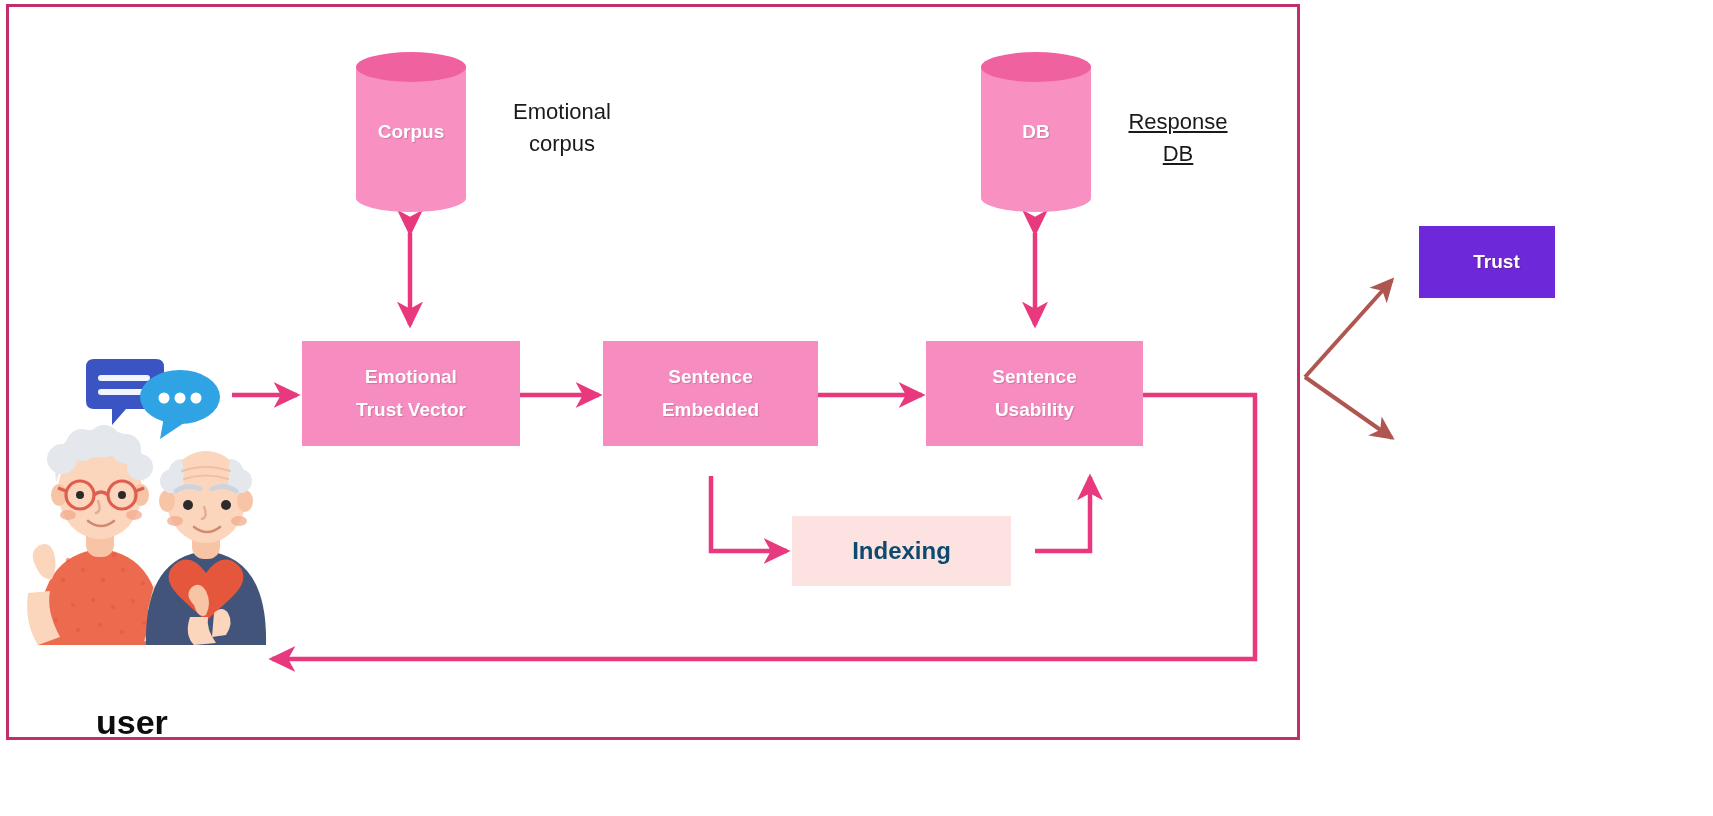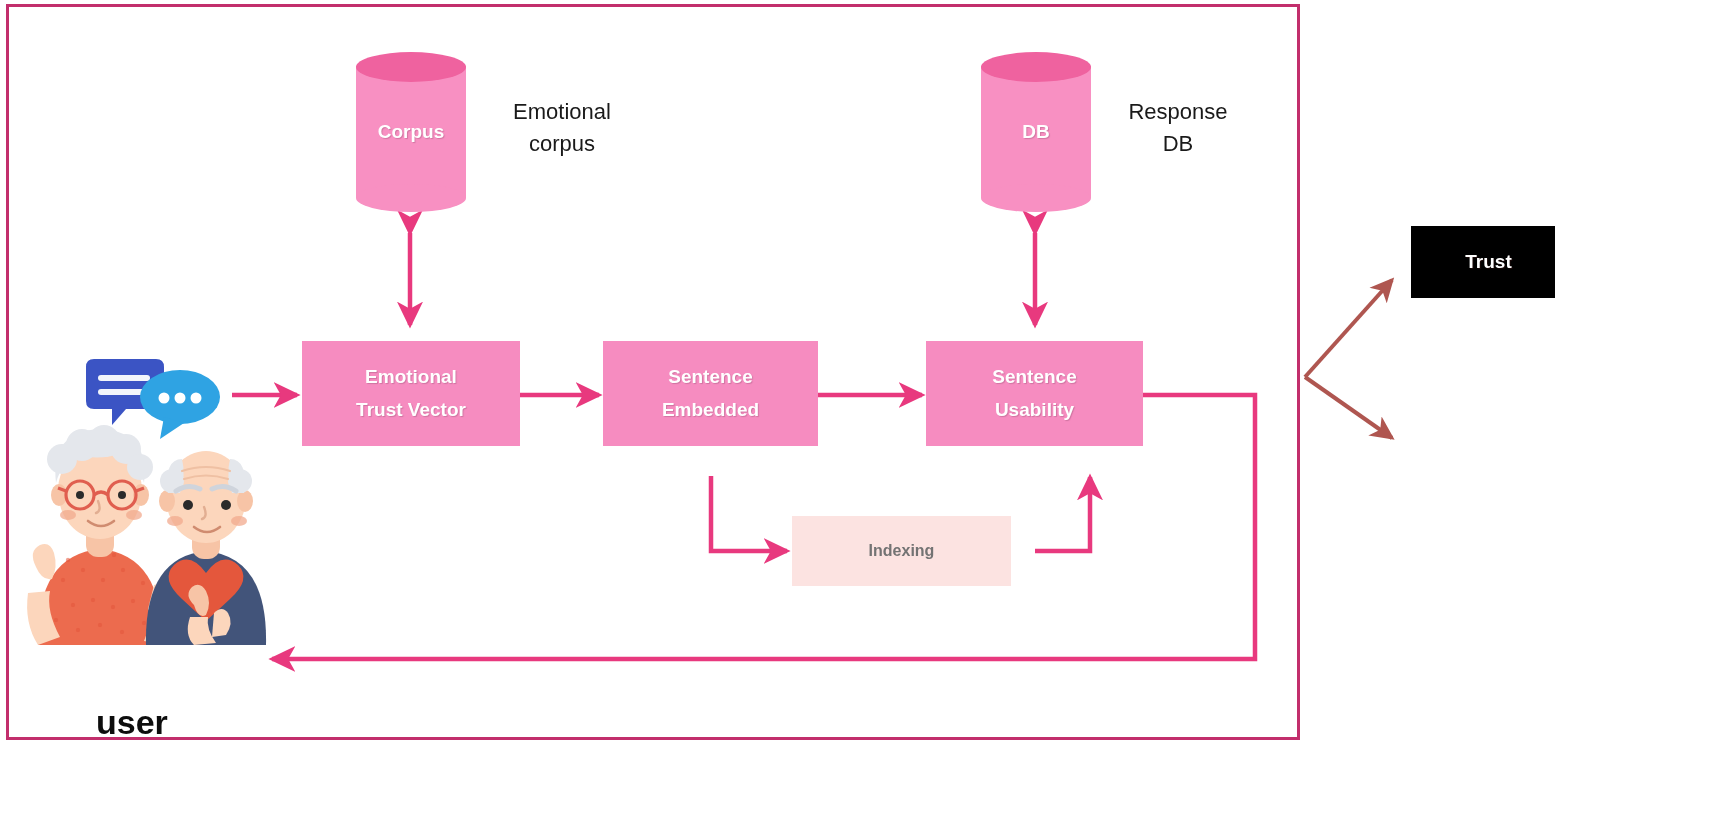--- a/index.html
+++ b/index.html
@@ -42,41 +42,42 @@
     text-align: center;
     text-shadow: 1px 1px 1px rgba(120,60,90,0.30);
     box-sizing: border-box;
   }
   .proc-box span { display: block; }
 
   
   .index-box {
     position: absolute;
     background: #FCE3E1;
-    color: #737373;
-    font-weight: bold;
-    font-size: 16px;
+    color: #0c4a6e;
+    font-weight: bold;
+    font-size: 24px;
     display: flex;
     align-items: center;
     justify-content: center;
     box-sizing: border-box;
   }
 
   
   .outcome-box {
     position: absolute;
-    background: #000000;
+    background: #6d28d9;
     color: #ffffff;
     font-weight: bold;
     font-size: 19px;
     display: flex;
     align-items: center;
     justify-content: center;
     text-shadow: 1px 1px 1px rgba(80,30,25,0.35);
     box-sizing: border-box;
+    margin-left: 8px;
   }
 
   
   .cyl {
     position: absolute;
   }
   .cyl .body {
     position: absolute;
     left: 0;
     top: 14px;
@@ -214,21 +215,21 @@
     <div>corpus</div>
   </div>
 
   <div class="cyl" style="left:981px; top:52px; width:110px; height:160px;">
     <div class="body"></div>
     <div class="bottom"></div>
     <div class="top"></div>
     <div class="cyl-label">DB</div>
   </div>
 
-  <div class="note" style="left:1078px; top:96px; width:200px;">
+  <div class="note" style="left:1078px; top:106px; width:200px;text-decoration:underline;">
     <div>Response</div>
     <div>DB</div>
   </div>
 
   <div class="proc-box" style="left:302px; top:341px; width:218px; height:105px;">
     <div>
       <span>Emotional</span>
       <span>Trust Vector</span>
     </div>
   </div>

